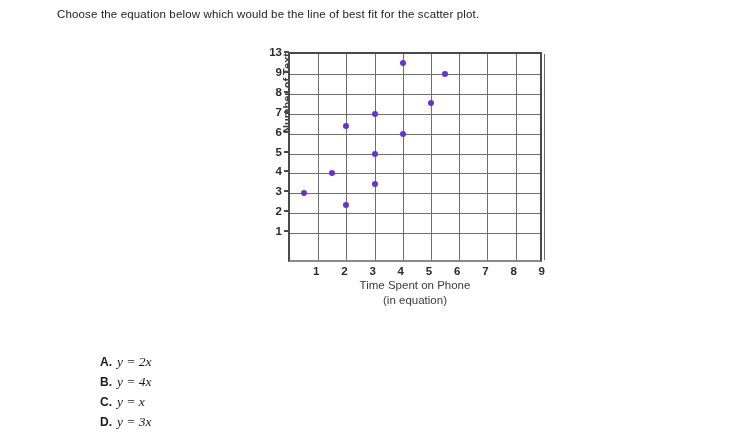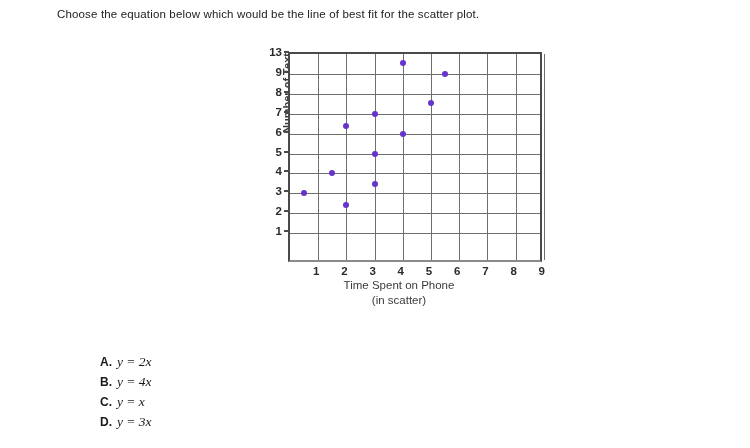--- a/index.html
+++ b/index.html
@@ -125,21 +125,21 @@
     text-align: center;
     font-size: 11.5px;
     font-weight: bold;
     color: #2b2b2b;
     line-height: 12px;
   }
 
   
   #x-axis-title {
     position: absolute;
-    left: 284px;
+    left: 300px;
     top: 278px;
     width: 230px;
     text-align: center;
     font-size: 11.5px;
     color: #3b3b3b;
     line-height: 15px;
   }
   #x-axis-title .ln { display: block; }
 
   
@@ -243,21 +243,21 @@
       <div class="xtick" style="left: 392.8px; top: 265px;">4</div>
       <div class="xtick" style="left: 421px; top: 265px;">5</div>
       <div class="xtick" style="left: 449.2px; top: 265px;">6</div>
       <div class="xtick" style="left: 477.4px; top: 265px;">7</div>
       <div class="xtick" style="left: 505.6px; top: 265px;">8</div>
       <div class="xtick" style="left: 533.8px; top: 265px;">9</div>
     </div>
 
   <div id="x-axis-title">
     <span class="ln">Time Spent on Phone</span>
-    <span class="ln">(in scatter)</span>
+    <span class="ln">(in equation)</span>
   </div>
 </div>
 
 <div id="answer-choices">
     <div class="choice"><span class="choice-letter">A.</span><span class="choice-eq">y = 2x</span></div>
     <div class="choice"><span class="choice-letter">B.</span><span class="choice-eq">y = 4x</span></div>
     <div class="choice"><span class="choice-letter">C.</span><span class="choice-eq">y = x</span></div>
     <div class="choice"><span class="choice-letter">D.</span><span class="choice-eq">y = 3x</span></div>
   </div>
 

